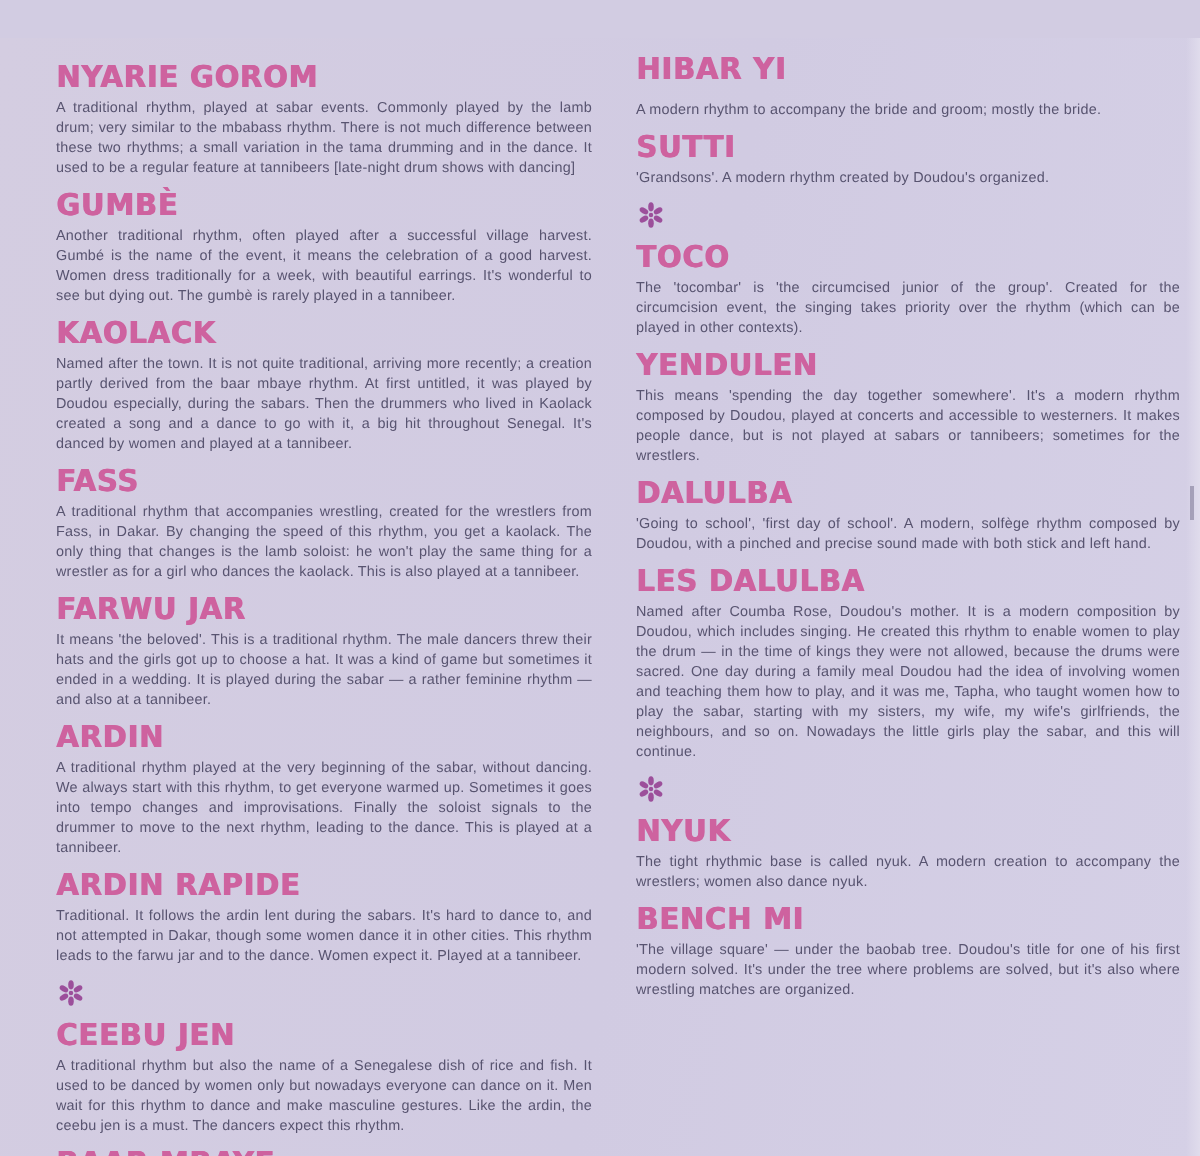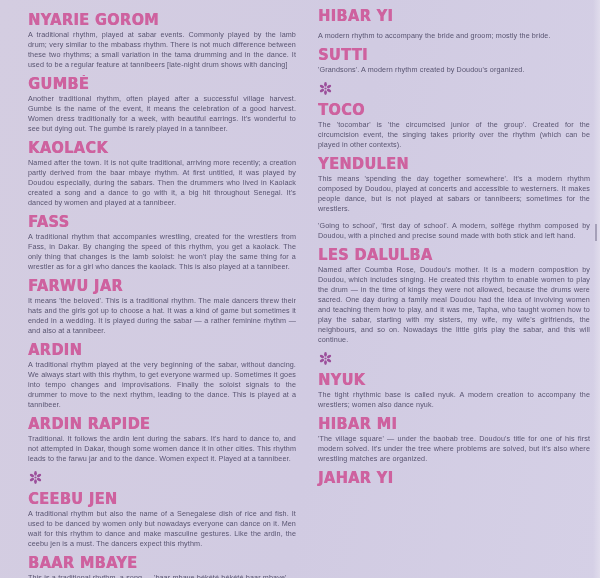--- a/index.html
+++ b/index.html
@@ -6,20 +6,21 @@
   body {
     width: 600px; height: 578px;
     font-family: "Liberation Sans", sans-serif;
     background: var(--page-bg, #d2cce2);
     position: relative;
     overflow: hidden;
   }
   .page {
     position: absolute; inset: 0;
     background: linear-gradient(100deg, #d4cde1 0%, #d1cbe2 55%, #d5d0e6 100%);
+    margin-top: 19px;
   }
   .page-edge {
     position: absolute; top: 0; right: 0; width: 7px; height: 578px;
     background: linear-gradient(to right, rgba(255,255,255,0), #e0dcec);
   }
   .scan-mark {
     position: absolute; right: 3px; top: 224px;
     width: 2px; height: 17px; background: #8f89a4; opacity: .7;
   }
   .col { position: absolute; }
@@ -150,20 +151,21 @@
     <h3>TOCO</h3>
     <p>The 'tocombar' is 'the circumcised junior of the group'. Created for the circumcision event, the singing takes priority over the rhythm (which can be played in other contexts).</p>
   </div>
 
   <div class="entry">
     <h3>YENDULEN</h3>
     <p>This means 'spending the day together somewhere'. It's a modern rhythm composed by Doudou, played at concerts and accessible to westerners. It makes people dance, but is not played at sabars or tannibeers; sometimes for the wrestlers.</p>
   </div>
 
   <div class="entry">
+    <h3>DALULBA</h3>
     <p>'Going to school', 'first day of school'. A modern, solfège rhythm composed by Doudou, with a pinched and precise sound made with both stick and left hand.</p>
   </div>
 
   <div class="entry">
     <h3>LES DALULBA</h3>
     <p>Named after Coumba Rose, Doudou's mother. It is a modern composition by Doudou, which includes singing. He created this rhythm to enable women to play the drum — in the time of kings they were not allowed, because the drums were sacred. One day during a family meal Doudou had the idea of involving women and teaching them how to play, and it was me, Tapha, who taught women how to play the sabar, starting with my sisters, my wife, my wife's girlfriends, the neighbours, and so on. Nowadays the little girls play the sabar, and this will continue.</p>
   </div>
 
   <div class="divider">
     <span style="color: rgb(156, 79, 155);">
@@ -180,24 +182,23 @@
       </svg>
     </span>
   </div>
 
   <div class="entry">
     <h3>NYUK</h3>
     <p>The tight rhythmic base is called nyuk. A modern creation to accompany the wrestlers; women also dance nyuk.</p>
   </div>
 
   <div class="entry">
-    <h3>HIBAR MI</h3>
+    <h3>BENCH MI</h3>
     <p>'The village square' — under the baobab tree. Doudou's title for one of his first modern solved. It's under the tree where problems are solved, but it's also where wrestling matches are organized.</p>
   </div>
 
   <div class="entry">
-    <h3>JAHAR YI</h3>
   </div>
 
 </div>
   <div class="page-edge"></div>
   <div class="scan-mark"></div>
 </div>
 
 </body></html>

